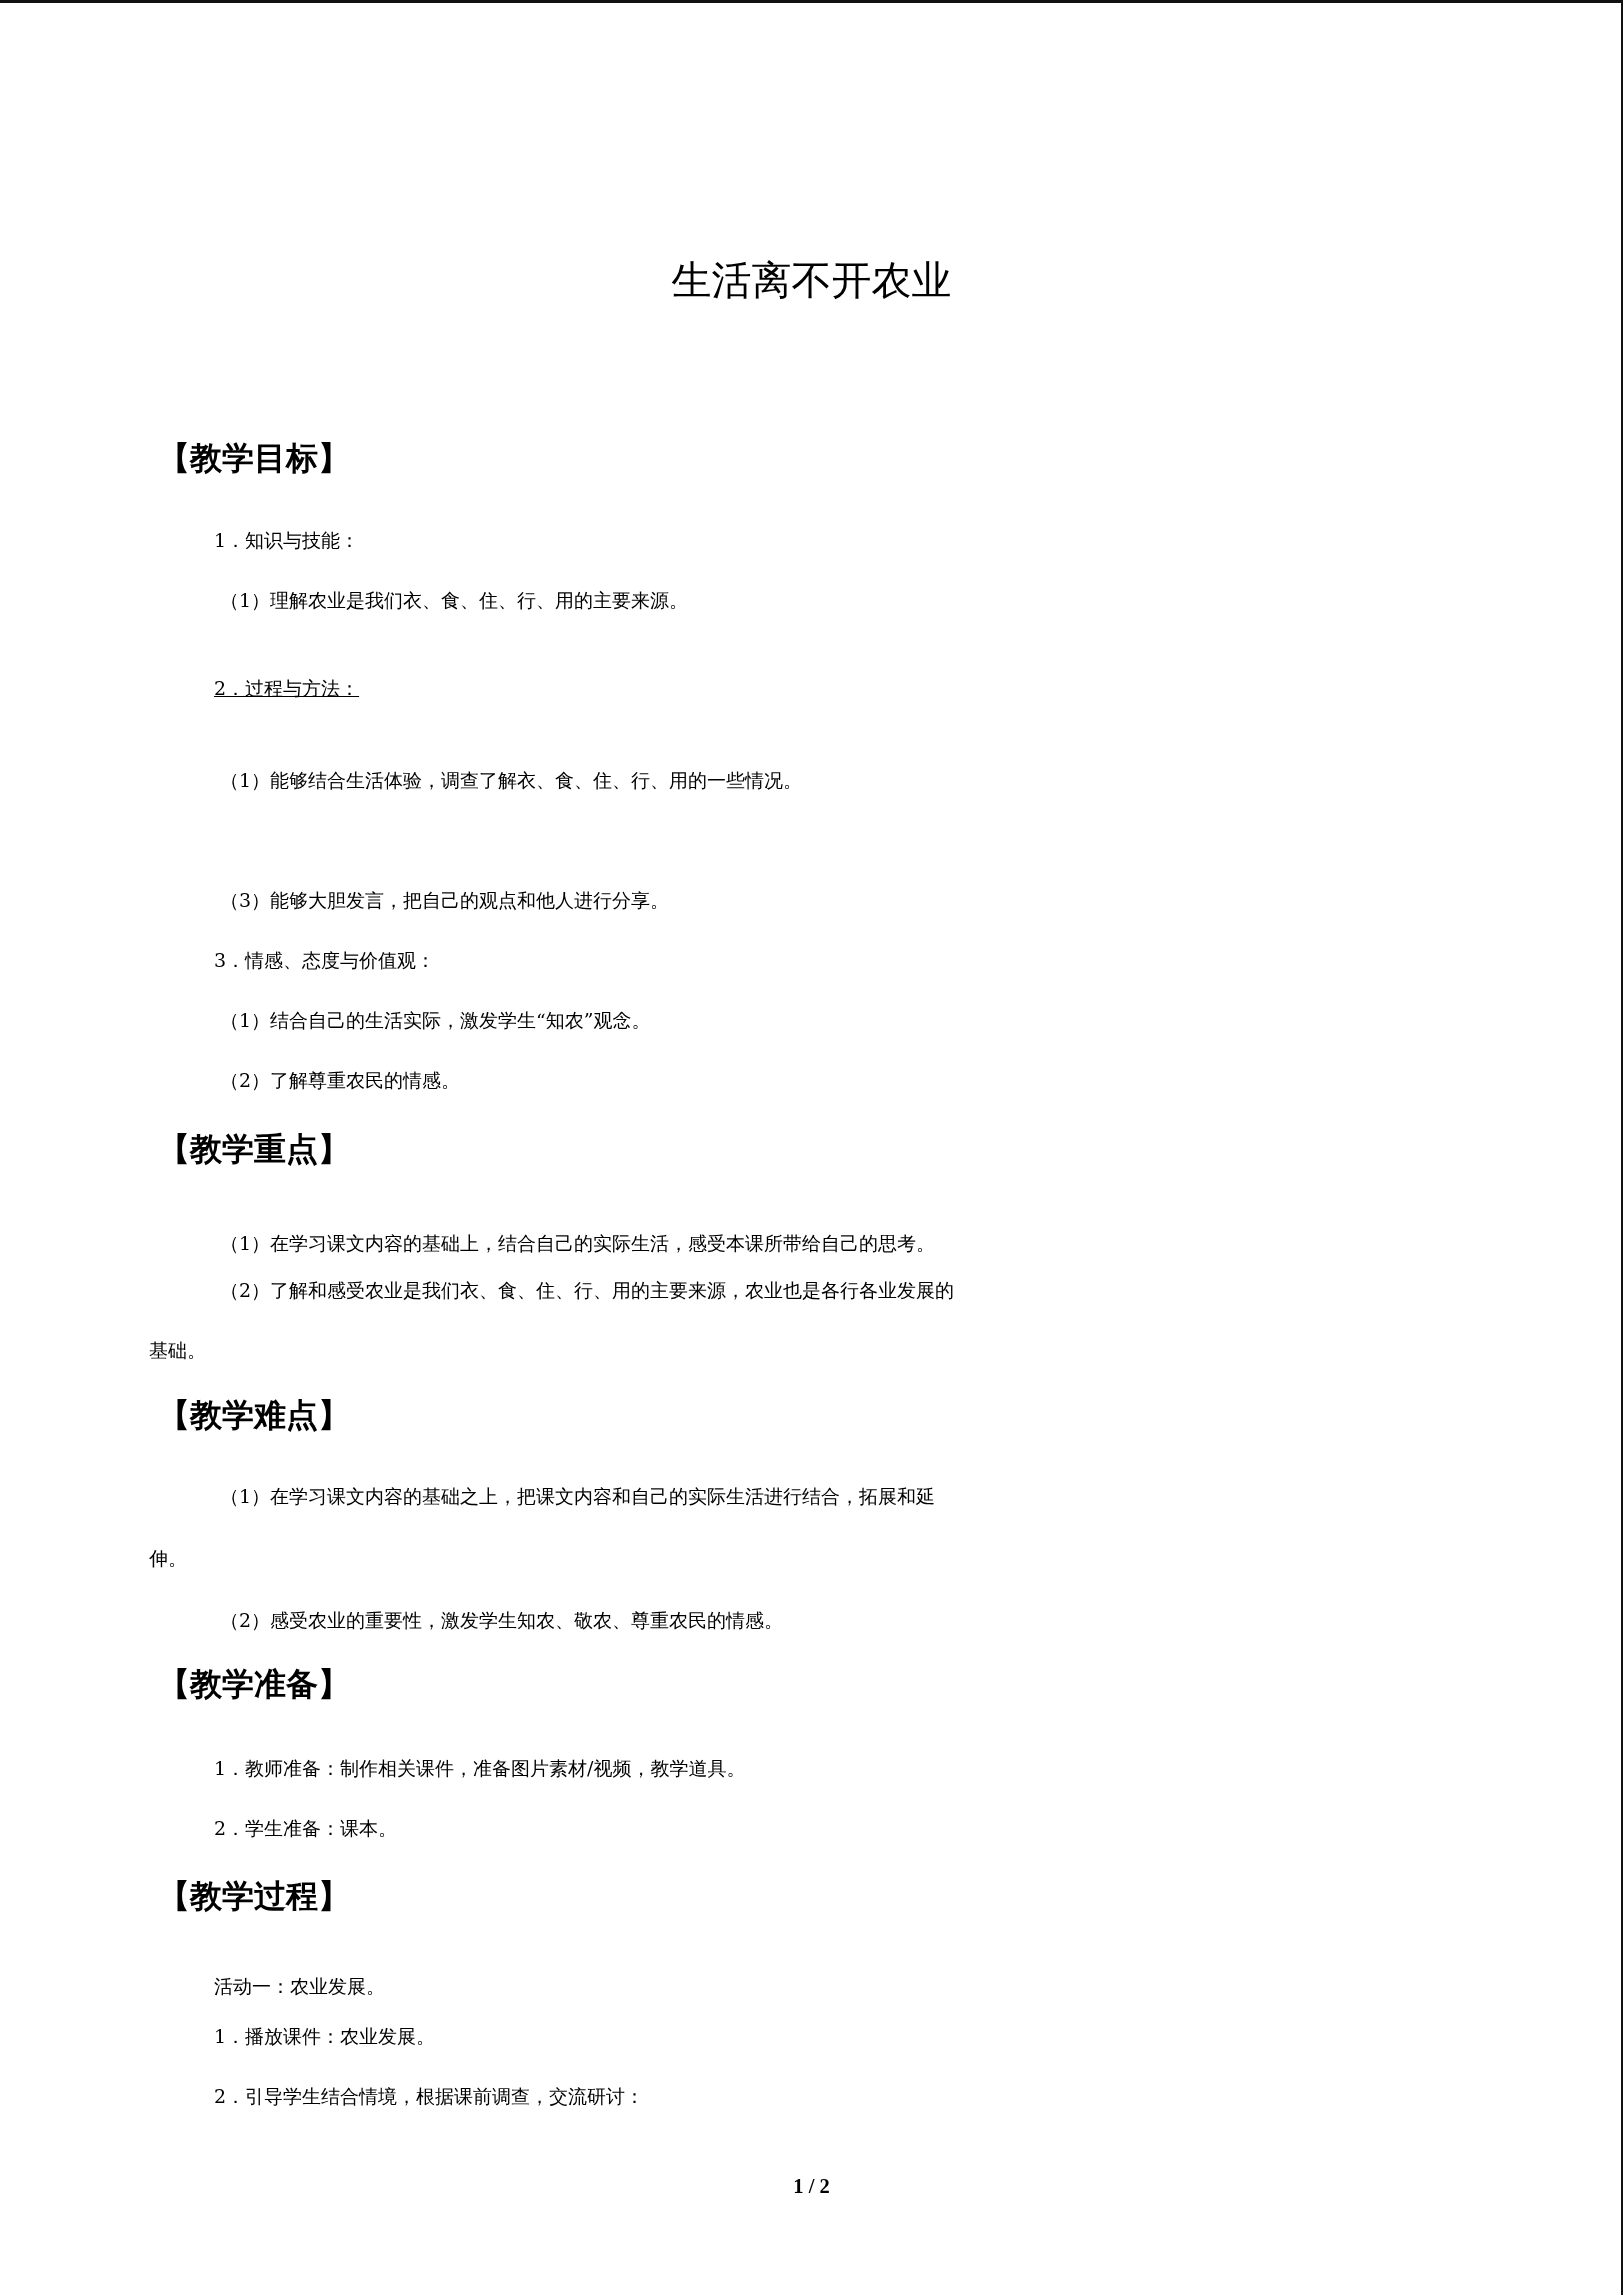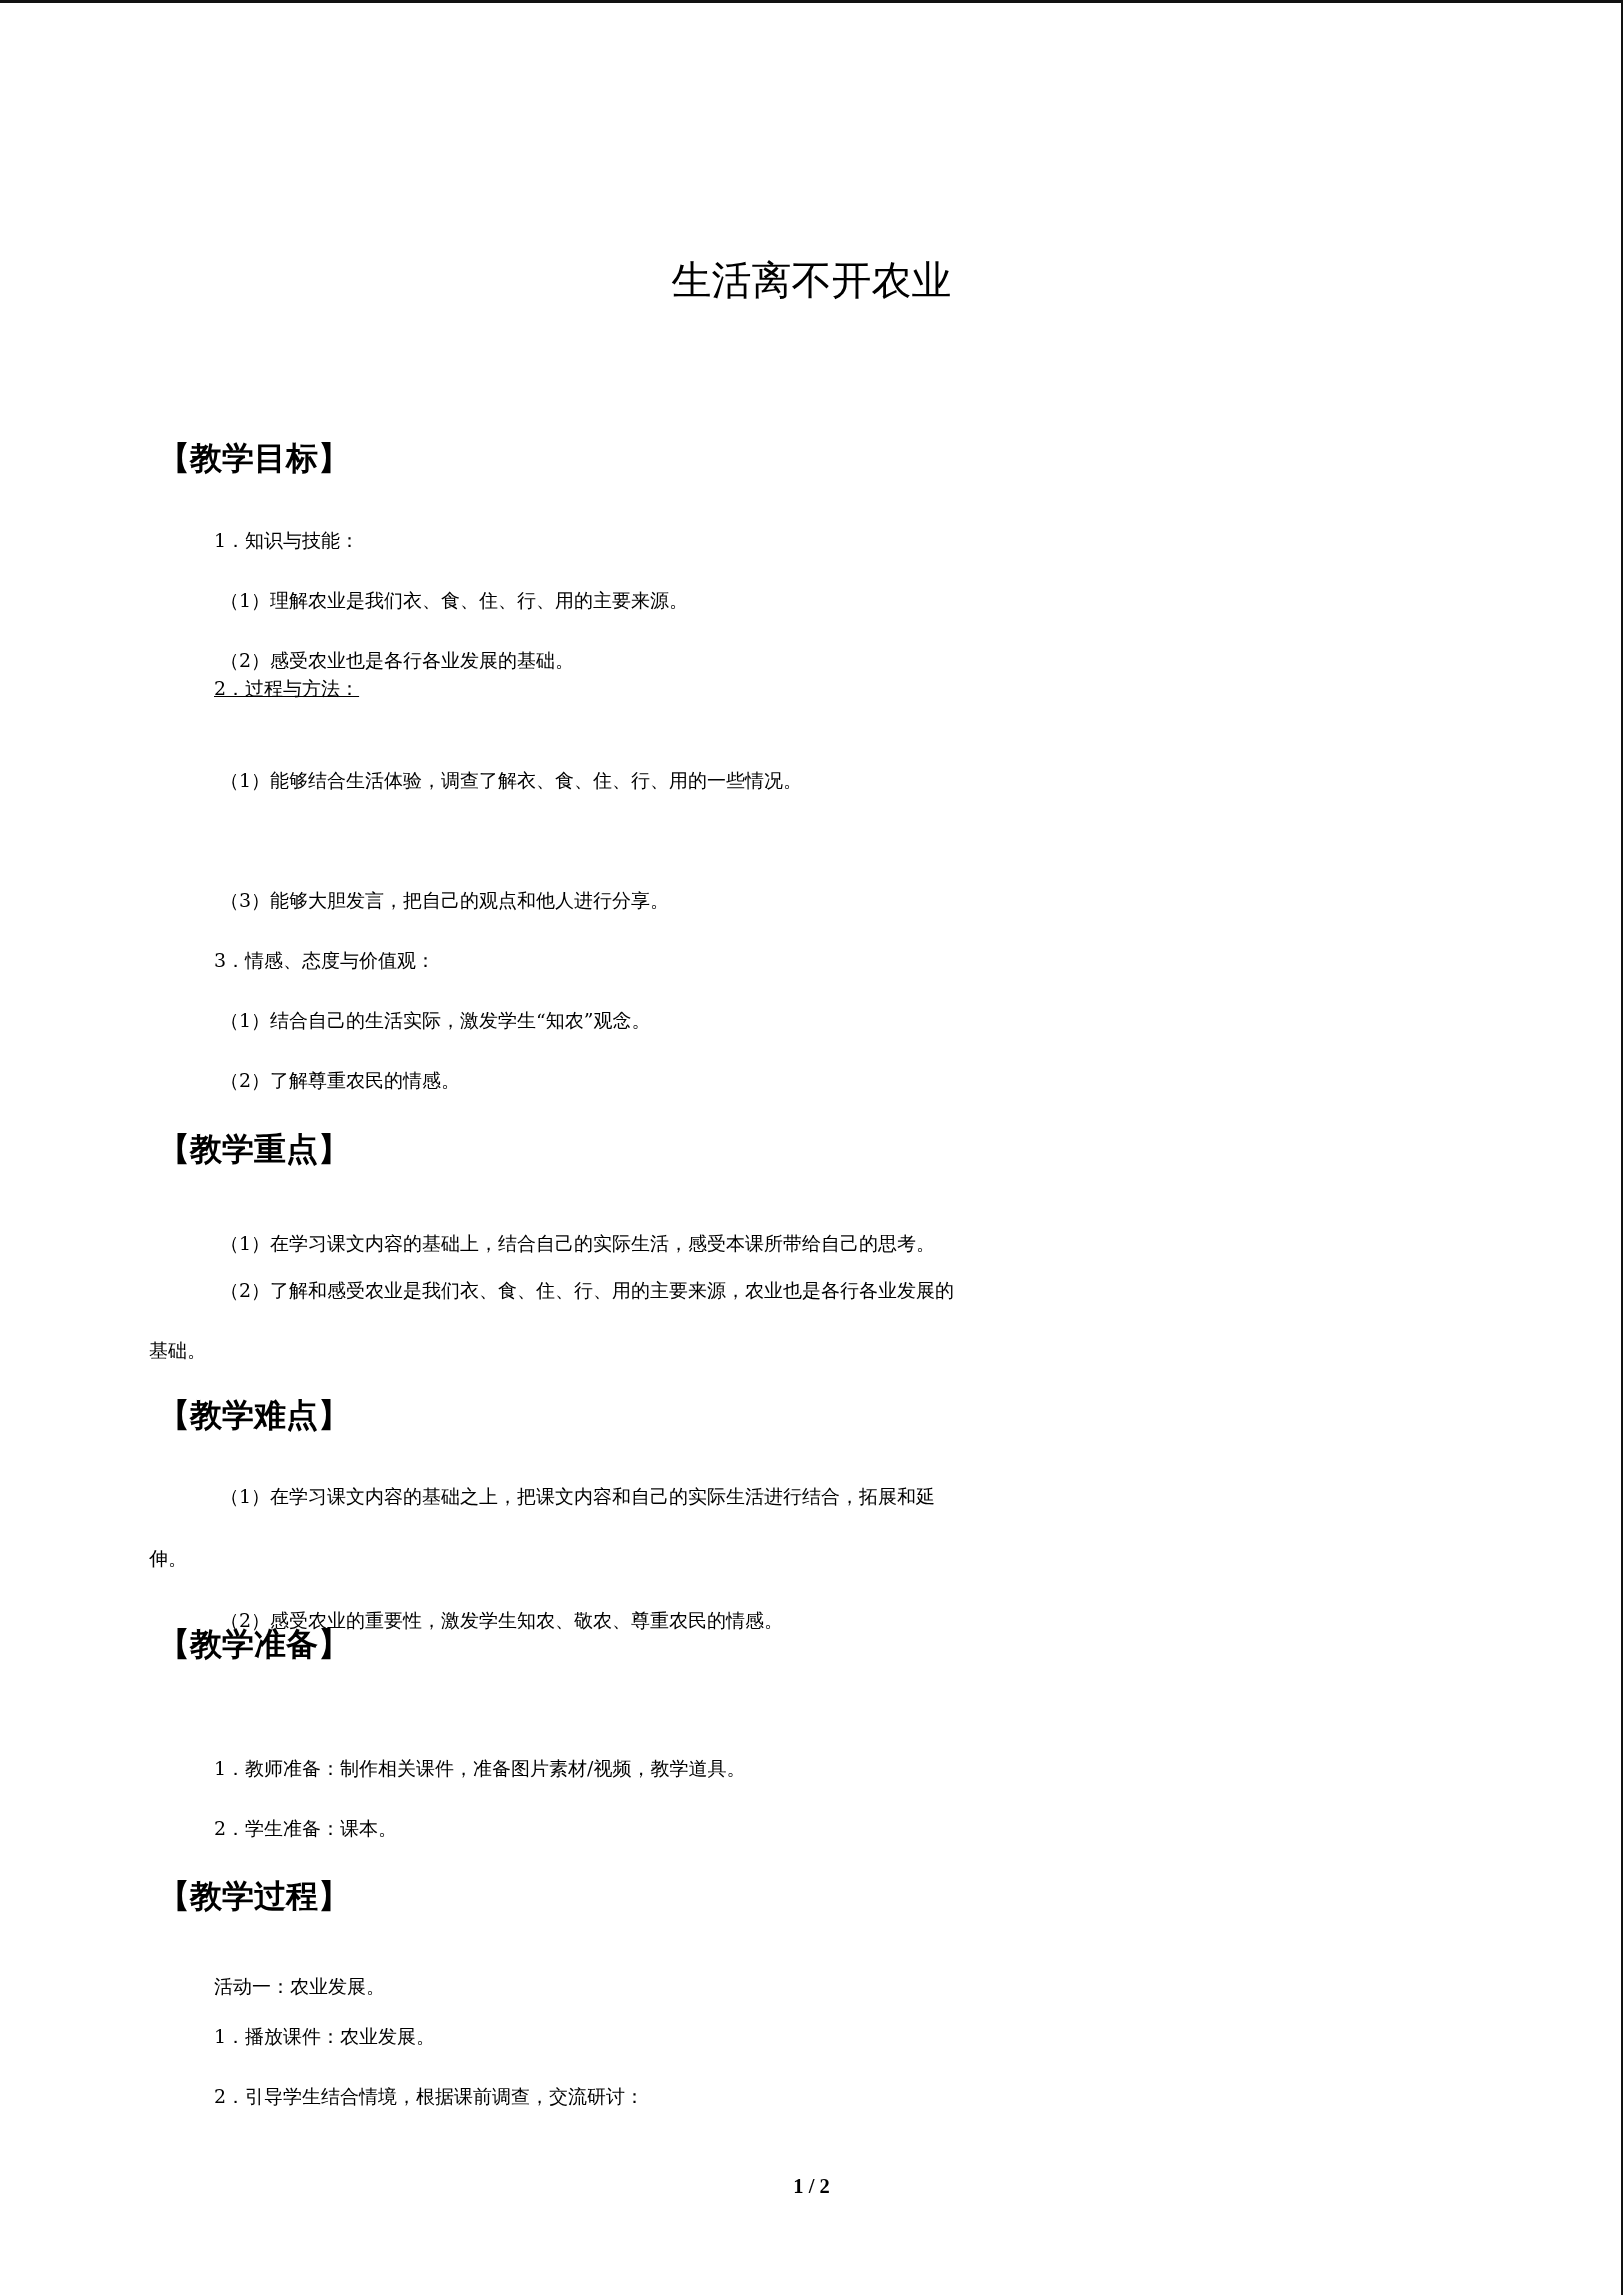--- a/index.html
+++ b/index.html
@@ -81,39 +81,38 @@
 <div class="top-border"></div>
 <div class="right-border"></div>
 
 <div class="page">
 
   <div class="title">生活离不开农业</div>
 
   <div class="heading" style="top:400px;">【教学目标】</div>
   <div class="line ind1" style="top:485px;">1．知识与技能：</div>
   <div class="line ind2" style="top:545px;">（1）理解农业是我们衣、食、住、行、用的主要来源。</div>
-  <div class="line ind2" style="top:605px;">（2）感受农业也是各行各业发展的基础。</div>
   <div class="line ind1" style="top:633px;text-decoration:underline;">2．过程与方法：</div>
   <div class="line ind2" style="top:725px;">（1）能够结合生活体验，调查了解衣、食、住、行、用的一些情况。</div>
   <div class="line ind2" style="top:845px;">（3）能够大胆发言，把自己的观点和他人进行分享。</div>
   <div class="line ind1" style="top:905px;">3．情感、态度与价值观：</div>
   <div class="line ind2" style="top:965px;">（1）结合自己的生活实际，激发学生“知农”观念。</div>
   <div class="line ind2" style="top:1025px;">（2）了解尊重农民的情感。</div>
 
   <div class="heading" style="top:1091px;">【教学重点】</div>
   <div class="line ind2" style="top:1188px;">（1）在学习课文内容的基础上，结合自己的实际生活，感受本课所带给自己的思考。</div>
   <div class="line ind2" style="top:1235px;">（2）了解和感受农业是我们衣、食、住、行、用的主要来源，农业也是各行各业发展的</div>
   <div class="line flush" style="top:1295px;">基础。</div>
 
   <div class="heading" style="top:1357px;">【教学难点】</div>
   <div class="line ind2" style="top:1441px;">（1）在学习课文内容的基础之上，把课文内容和自己的实际生活进行结合，拓展和延</div>
   <div class="line flush" style="top:1503px;">伸。</div>
   <div class="line ind2" style="top:1565px;">（2）感受农业的重要性，激发学生知农、敬农、尊重农民的情感。</div>
 
-  <div class="heading" style="top:1586px;text-align:right;">【教学准备】</div>
+  <div class="heading" style="top:1626px;text-align:right;">【教学准备】</div>
   <div class="line ind1" style="top:1713px;">1．教师准备：制作相关课件，准备图片素材/视频，教学道具。</div>
   <div class="line ind1" style="top:1773px;">2．学生准备：课本。</div>
 
   <div class="heading" style="top:1838px;">【教学过程】</div>
   <div class="line ind1" style="top:1931px;">活动一：农业发展。</div>
   <div class="line ind1" style="top:1981px;">1．播放课件：农业发展。</div>
   <div class="line ind1" style="top:2041px;">2．引导学生结合情境，根据课前调查，交流研讨：</div>
 
   <div class="footer">1 / 2</div>
 </div>

